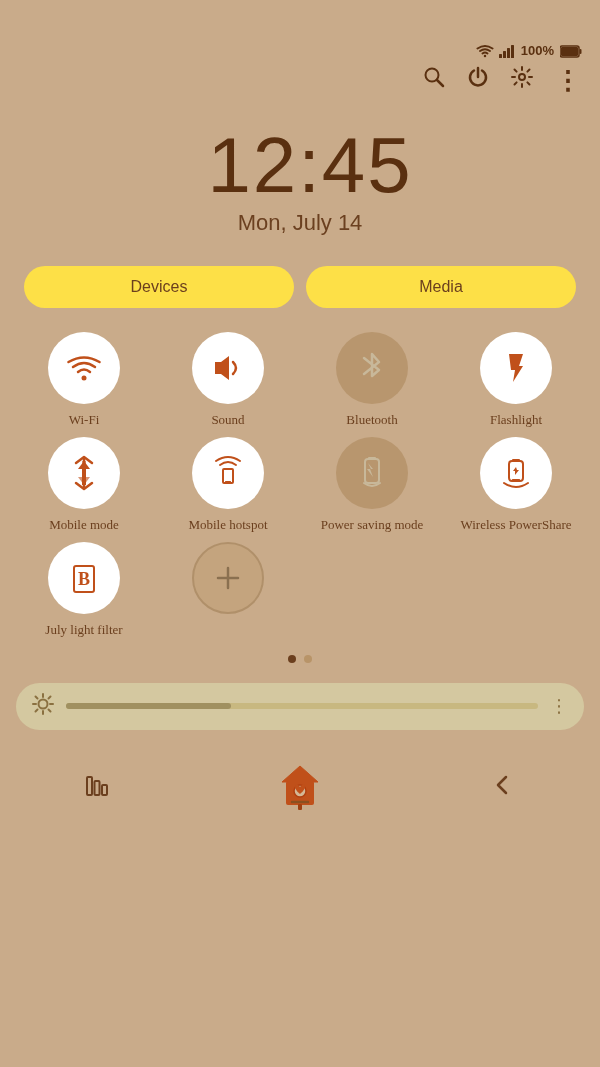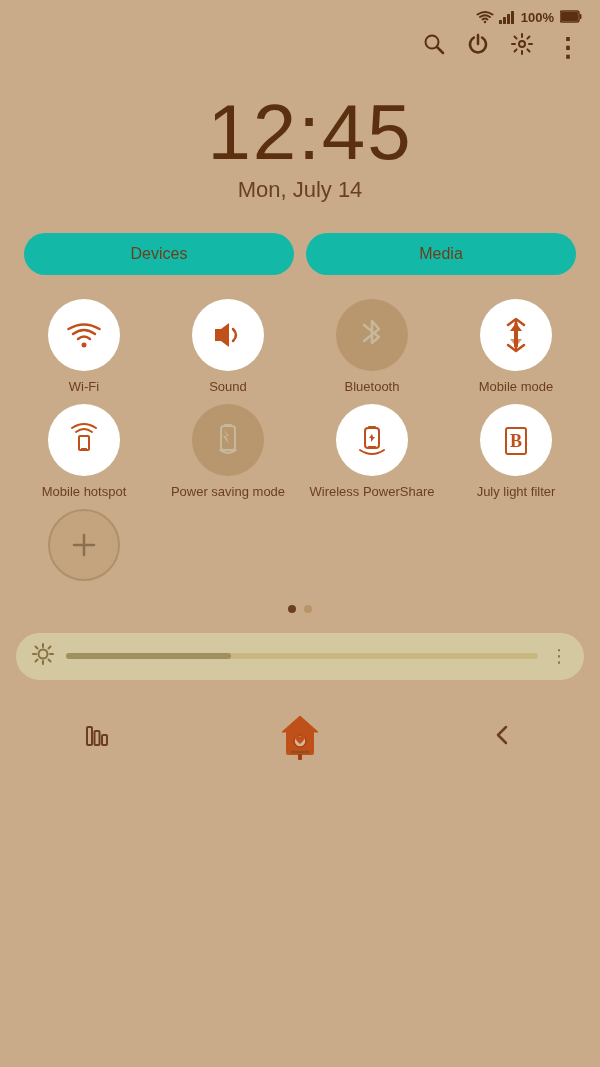--- a/index.html
+++ b/index.html
@@ -12,25 +12,26 @@
       font-family: 'Segoe UI', sans-serif;
       color: #6b3f1e;
       position: relative;
       overflow-x: hidden;
     }
 
     
     .status-bar {
       display: flex;
       justify-content: flex-end;
-      align-items: flex-start;
+      align-items: flex-end;
       padding: 10px 18px 4px;
       gap: 6px;
       font-size: 13px;
       color: #5a3010;
+      margin-top: 33px;
     }
     .status-bar .signal-icons {
       display: flex; align-items: center; gap: 4px;
     }
     .status-bar .battery-text { font-size: 13px; font-weight: 600; }
 
     
     .top-icons {
       display: flex;
       justify-content: flex-end;
@@ -66,21 +67,21 @@
 
     
     .tabs-row {
       display: flex;
       justify-content: center;
       gap: 12px;
       padding: 0 24px 24px;
     }
     .tab-btn {
       flex: 1;
-      background: #14b8a6;
+      background: #fde047;
       border: none;
       border-radius: 30px;
       padding: 12px 0;
       font-size: 16px;
       color: #6b3f1e;
       cursor: pointer;
       font-family: inherit;
     }
 
     
@@ -115,20 +116,21 @@
     .toggle-circle.inactive {
       background: #b8966e;
       color: #d4b896;
     }
 
     .toggle-label {
       font-size: 13px;
       color: #6b3f1e;
       text-align: left;
       line-height: 1.3;
+      font-family: Liberation Serif, serif;
     }
 
     
     .page-dots {
       display: flex;
       justify-content: center;
       gap: 8px;
       padding: 16px 0 12px;
     }
     .dot {
@@ -268,20 +270,28 @@
     <div class="toggle-circle inactive">
       <svg width="26" height="36" viewBox="0 0 26 36" fill="none">
         <path d="M5 8 L20 20 L13 26 L13 4 L20 12 L5 24" stroke="#c8b89a" stroke-width="2.5" fill="none" stroke-linecap="round" stroke-linejoin="round"></path>
       </svg>
     </div>
     <span class="toggle-label">Bluetooth</span>
   </div>
 
 
 
+  <div class="toggle-item">
+    <div class="toggle-circle active">
+      <svg width="30" height="36" viewBox="0 0 30 36" fill="none">
+        <path d="M8 4 L22 4 L18 16 L22 16 L12 32 L14 20 L10 20 Z" fill="#c0501a"></path>
+      </svg>
+    </div>
+    <span class="toggle-label">Flashlight</span>
+  </div>
 
   <div class="toggle-item">
     <div class="toggle-circle active">
       <svg width="32" height="36" viewBox="0 0 32 36" fill="none">
         <path d="M16 6 L10 14 L14 14 L14 30 L18 30 L18 14 L22 14 Z" fill="#c0501a"></path>
         <path d="M16 30 L10 22 L14 22 L14 6 L18 6 L18 22 L22 22 Z" fill="#c0501a" opacity="0.6"></path>
 
         <path d="M8 8 L16 2 L24 8" stroke="#c0501a" stroke-width="2.5" fill="none" stroke-linecap="round" stroke-linejoin="round"></path>
         <path d="M8 28 L16 34 L24 28" stroke="#c0501a" stroke-width="2.5" fill="none" stroke-linecap="round" stroke-linejoin="round"></path>
         <line x1="16" y1="4" x2="16" y2="32" stroke="#c0501a" stroke-width="2.5" stroke-linecap="round"></line>

